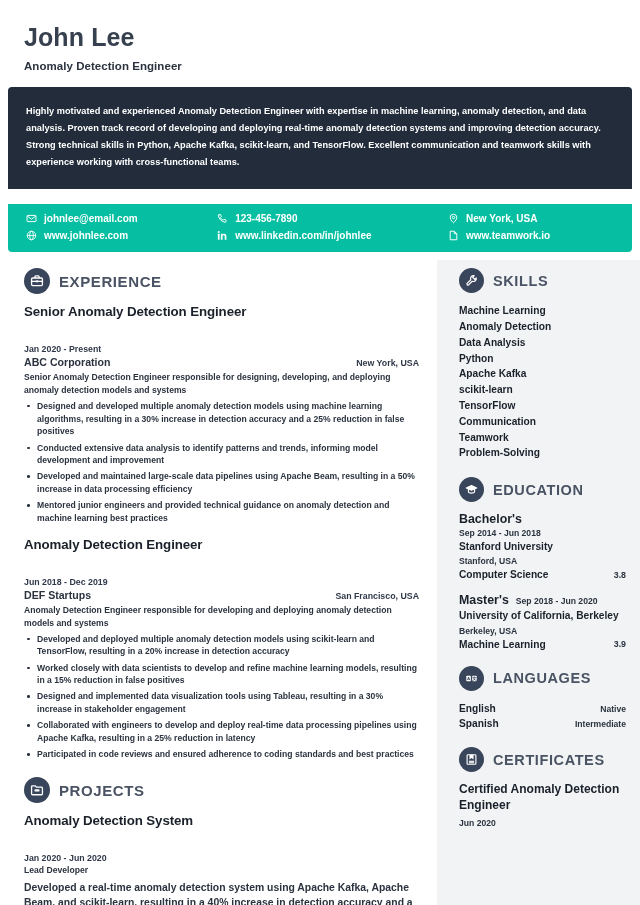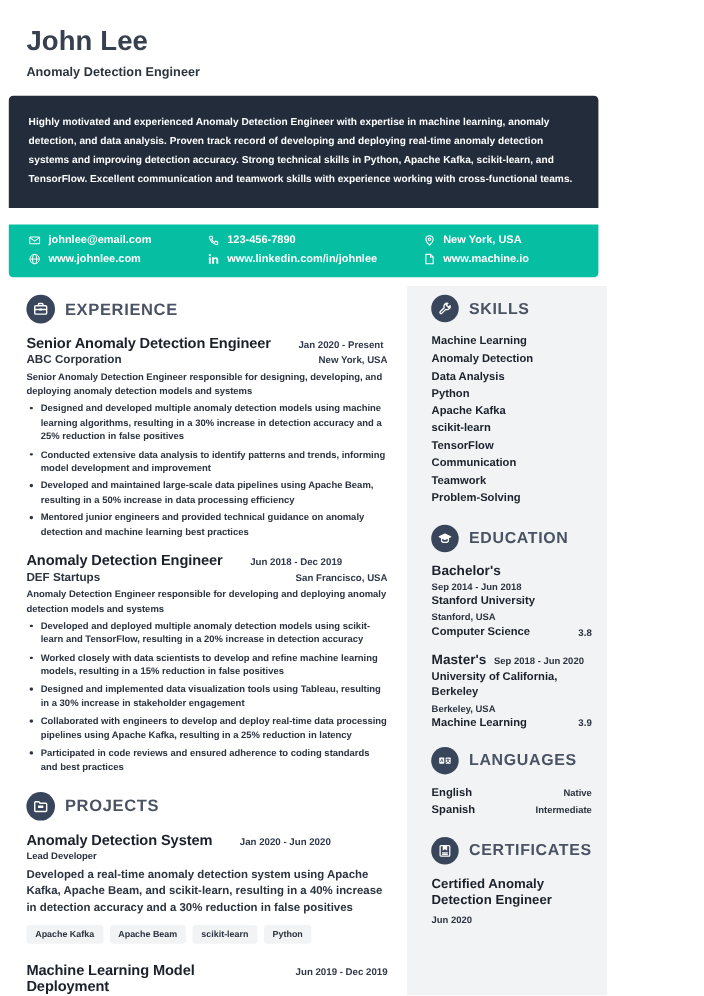--- a/index.html
+++ b/index.html
@@ -7,21 +7,21 @@
   html, body {
     width: 640px;
     height: 905px;
     background: #ffffff;
     font-family: "Liberation Sans", sans-serif;
     -webkit-font-smoothing: antialiased;
   }
 
   .page {
     position: relative;
-    width: 552px;
+    width: 640px;
     height: 905px;
     background: #ffffff;
     overflow: hidden;
   }
 
   
   .header {
     padding: 22px 24px 0 24px;
   }
   .name {
@@ -124,21 +124,23 @@
     letter-spacing: 0.6px;
   }
   .side-col .sec-title { font-size: 14.5px; }
   .side-col .sec-icon { width: 25px; height: 25px; flex: 0 0 25px; }
 
   
   .entry { margin-bottom: 12px; }
   .entry-row {
     display: flex;
     align-items: baseline;
+    justify-content: space-between;
     gap: 25px;
+    flex-direction: column;
   }
   .entry-title {
     font-size: 13.3px;
     font-weight: bold;
     color: #1b212b;
     letter-spacing: -0.1px;
   }
   .entry-date {
     font-size: 8.8px;
     font-weight: bold;
@@ -375,21 +377,21 @@
       </span>
       <span>www.linkedin.com/in/johnlee</span>
     </div>
     <div class="contact-item">
       <span class="ci">
         <svg width="11" height="11" viewBox="0 0 16 16" fill="none" stroke="#ffffff" stroke-width="1.4">
           <path d="M3.2 1.8 h6 l3.6 3.6 v8.8 h-9.6 Z"></path>
           <path d="M9.2 1.8 v3.6 h3.6"></path>
         </svg>
       </span>
-      <span>www.machine.io</span>
+      <span>www.teamwork.io</span>
     </div>
   </div>
 
   <div class="body-wrap">
 
     <div class="main-col">
 
       <div class="section-head">
         <span class="sec-icon">
           <svg width="14" height="14" viewBox="0 0 16 16" fill="none" stroke="#ffffff" stroke-width="1.5">

